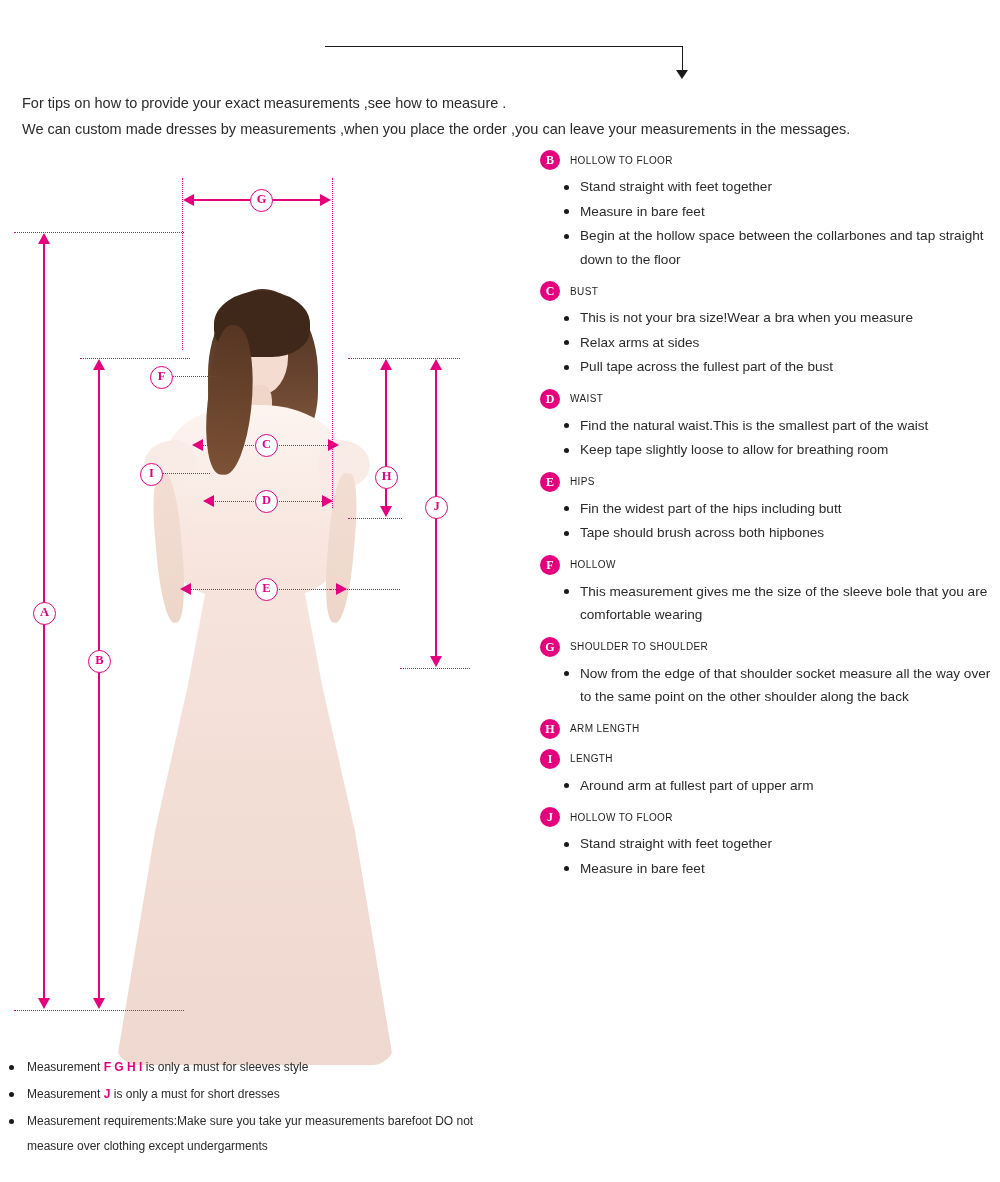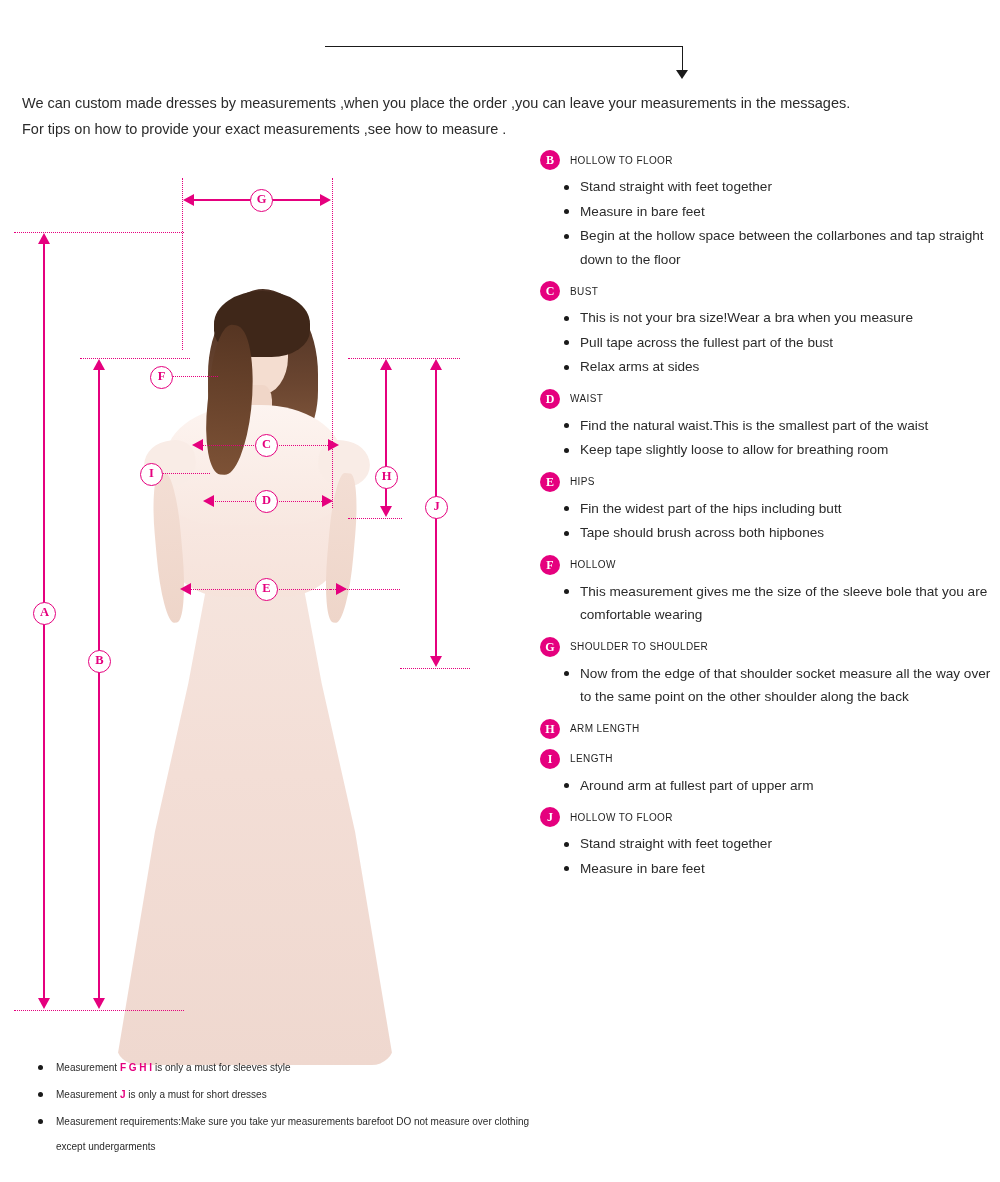--- a/index.html
+++ b/index.html
@@ -236,24 +236,24 @@
     font-size: 12.5px;
     font-weight: 700;
     line-height: 19px;
     text-align: center;
     font-family: "Liberation Serif", serif;
   }
 
   
   .footer-notes {
     position: absolute;
-    left: 30px;
+    left: 1px;
     top: 1055px;
     width: 500px;
-    font-size: 10px;
+    font-size: 12px;
     line-height: 25px;
   }
   .note {
     position: relative;
     padding-left: 26px;
     margin-bottom: 2px;
     color: #2b2b2b;
   }
   .note::before {
     content: "";
@@ -327,22 +327,22 @@
 </head>
 <body>
 
 <div class="page">
 
   <div class="title-rule"></div>
   <div class="title-rule-down"></div>
   <div class="title-arrow-head"></div>
 
   <div class="intro">
+    <div>For tips on how to provide your exact measurements ,see how to measure .</div>
     <div>We can custom made dresses by measurements ,when you place the order ,you can leave your measurements in the messages.</div>
-    <div>For tips on how to provide your exact measurements ,see how to measure .</div>
   </div>
 
   <div class="left-panel">
 
     <div class="figure-wrap">
       <div class="skirt"></div>
       <div class="hair-back"></div>
       <div class="head"></div>
       <div class="hair-front"></div>
       <div class="neck"></div>
@@ -437,22 +437,22 @@
       </ul>
     </div>
 
     <div class="entry">
       <div class="entry-head">
         <div class="circle">C</div>
         <div class="entry-title">BUST</div>
       </div>
       <ul class="bullets">
         <li>This is not your bra size!Wear a bra when you measure</li>
+        <li>Relax arms at sides</li>
         <li>Pull tape across the fullest part of the bust</li>
-        <li>Relax arms at sides</li>
       </ul>
     </div>
 
     <div class="entry">
       <div class="entry-head">
         <div class="circle">D</div>
         <div class="entry-title">WAIST</div>
       </div>
       <ul class="bullets">
         <li>Find the natural waist.This is the smallest part of the waist</li>

